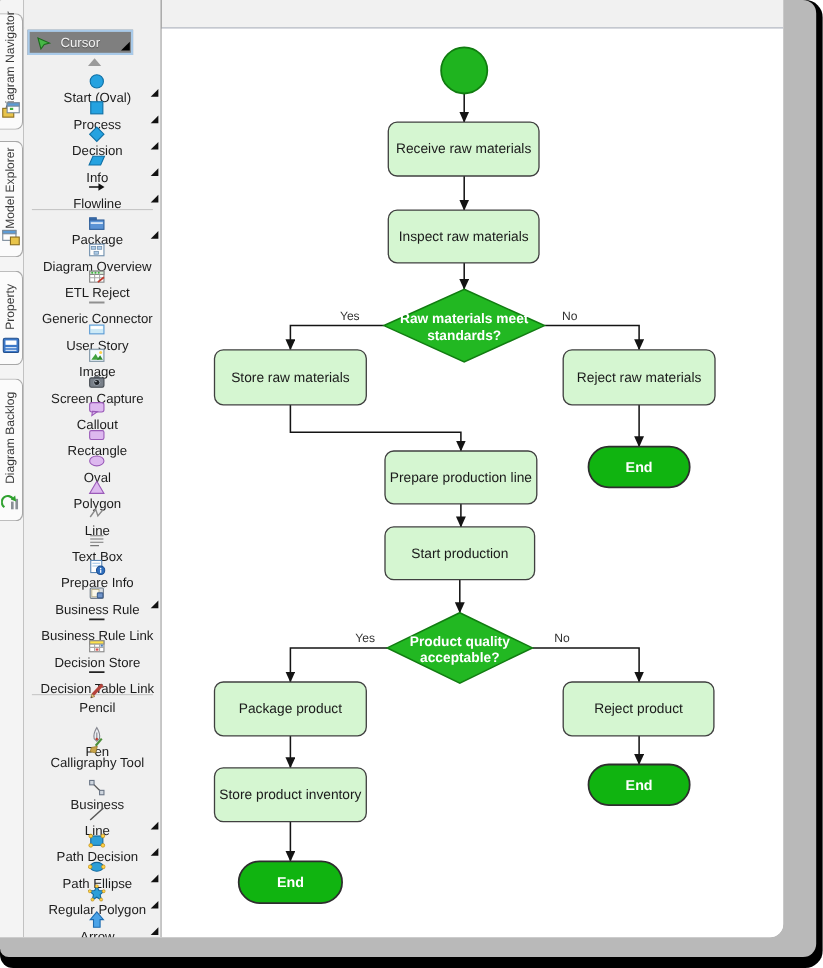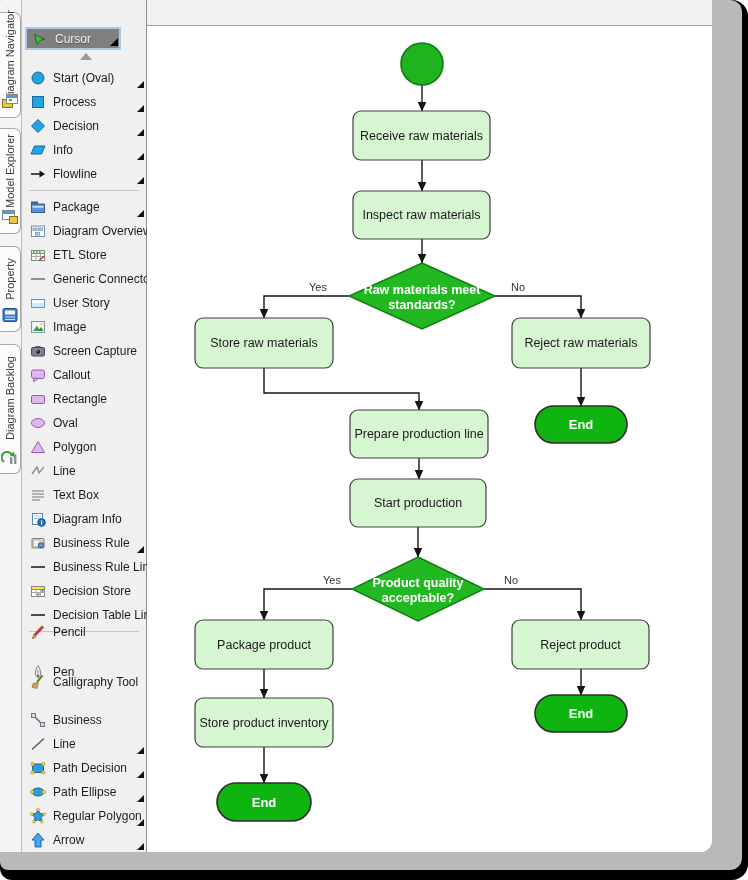--- a/index.html
+++ b/index.html
@@ -17,21 +17,21 @@
   .side-strip{position:absolute;left:0;top:0;width:22px;height:852px;background:#f4f4f4;border-right:1px solid #bdbdbd;box-sizing:border-box;}
   .side-tab{position:absolute;left:0;width:21px;background:#fbfbfb;border:1px solid #a8a8a8;border-left:none;border-radius:0 7px 7px 0;box-sizing:border-box;}
   .side-tab-label{position:absolute;left:50%;white-space:nowrap;font-size:11px;color:#3a3a3a;transform:translate(-50%,-50%) rotate(-90deg);}
   .side-tab-icon{position:absolute;left:1px;bottom:3px;}
 
   
   .palette{position:absolute;left:22px;top:0;width:125px;height:852px;background:#f0f0f0;border-right:1px solid #8f8f8f;box-sizing:border-box;}
   .sel-tool{position:absolute;left:3px;top:27px;width:96px;height:23px;background:#7f7f7f;border:2px solid #a9cae9;box-sizing:border-box;display:flex;align-items:center;}
   .sel-tool .pal-label{color:#f2f2f2;text-shadow:0 1px 1px #4c4c4c;}
   .scroll-up{position:absolute;left:58px;top:53px;width:0;height:0;border-left:6px solid transparent;border-right:6px solid transparent;border-bottom:7px solid #9a9a9a;}
-  .pal-item{position:absolute;left:3px;width:120px;height:24px;display:flex;align-items:center;}
+  .pal-item{position:absolute;left:3px;width:120px;height:24px;display:flex;align-items:center;flex-direction:column;}
   .pal-icon{width:16px;height:16px;margin-left:5px;flex:0 0 16px;display:inline-flex;}
   .pal-label{font-size:12px;color:#1c1c1c;margin-left:7px;white-space:nowrap;}
   .pal-sep{position:absolute;left:7px;width:110px;height:1px;background:#c6c6c6;}
   .corner{position:absolute;right:1px;bottom:2px;width:0;height:0;border-bottom:7px solid #111;border-left:7px solid transparent;}
   .corner-big{border-bottom-width:8px;border-left-width:8px;border-bottom-color:#000;}
 
   
   .canvas{position:absolute;left:147px;top:26px;width:565px;height:826px;background:#fff;}
   .flow-label{font-family:"Liberation Sans",sans-serif;font-size:12.5px;fill:#1a1a1a;text-anchor:middle;}
   .flow-label-white{font-family:"Liberation Sans",sans-serif;font-size:12.5px;font-weight:bold;fill:#ffffff;text-anchor:middle;}
@@ -194,21 +194,21 @@
                   <rect x="1.5" y="3.5" width="13" height="3" fill="#d8efd8" stroke="#888"></rect>
                   <circle cx="3.8" cy="5" r="0.9" fill="#3fae3f"></circle>
                   <circle cx="6.8" cy="5" r="0.9" fill="#3fae3f"></circle>
                   <circle cx="9.8" cy="5" r="0.9" fill="#3fae3f"></circle>
                   <line x1="1.5" y1="9.5" x2="14.5" y2="9.5" stroke="#aaa"></line>
                   <line x1="6" y1="6.5" x2="6" y2="13.5" stroke="#aaa"></line>
                   <line x1="10.5" y1="6.5" x2="10.5" y2="13.5" stroke="#aaa"></line>
                   <line x1="9" y1="13.5" x2="14.5" y2="9" stroke="#c0392b" stroke-width="1.6"></line>
                 </svg>
               </span>
-              <span class="pal-label">ETL Store</span>
+              <span class="pal-label">ETL Reject</span>
             </div>
             <div class="pal-item" style="top:267px">
               <span class="pal-icon">
                 <svg width="16" height="16" viewBox="0 0 16 16">
                   <line x1="1" y1="8" x2="15" y2="8" stroke="#909090" stroke-width="2"></line>
                 </svg>
               </span>
               <span class="pal-label">Generic Connector</span>
             </div>
             <div class="pal-item" style="top:291px">
@@ -299,21 +299,21 @@
               <span class="pal-icon">
                 <svg width="16" height="16" viewBox="0 0 16 16">
                   <rect x="2.5" y="2.5" width="10" height="11" fill="#ffffff" stroke="#5b87b5"></rect>
                   <line x1="4" y1="5" x2="11" y2="5" stroke="#9cc3e8"></line>
                   <line x1="4" y1="7.5" x2="11" y2="7.5" stroke="#9cc3e8"></line>
                   <circle cx="11.5" cy="11.5" r="3.8" fill="#2f6fbf" stroke="#1c4f93"></circle>
                   <circle cx="11.5" cy="9.9" r="0.7" fill="#fff"></circle>
                   <rect x="11" y="10.8" width="1.1" height="3" fill="#fff"></rect>
                 </svg>
               </span>
-              <span class="pal-label">Diagram Info</span>
+              <span class="pal-label">Prepare Info</span>
             </div>
             <div class="pal-item" style="top:531px">
               <span class="pal-icon">
                 <svg width="16" height="16" viewBox="0 0 16 16">
                   <rect x="2" y="3.5" width="12" height="9.5" rx="1" fill="#d8dde2" stroke="#75808c"></rect>
                   <rect x="3.5" y="5" width="6.5" height="6.5" fill="#fbf7e8" stroke="#b3a97e" stroke-width="0.7"></rect>
                   <rect x="8.5" y="8" width="5" height="4.5" rx="0.8" fill="#6f93c8" stroke="#3c5f91"></rect>
                 </svg>
               </span>
               <span class="pal-label">Business Rule</span>

